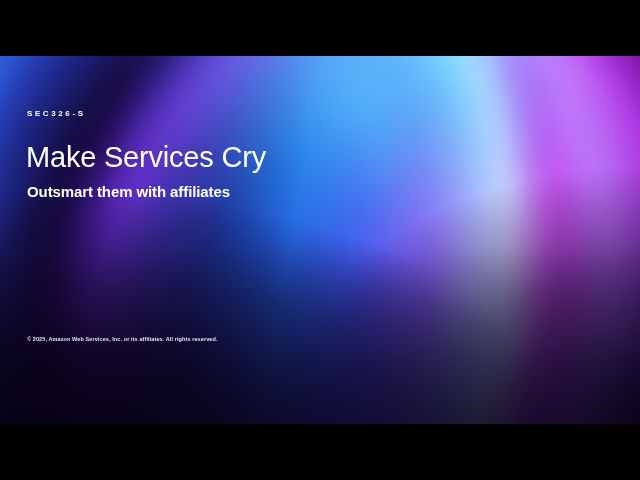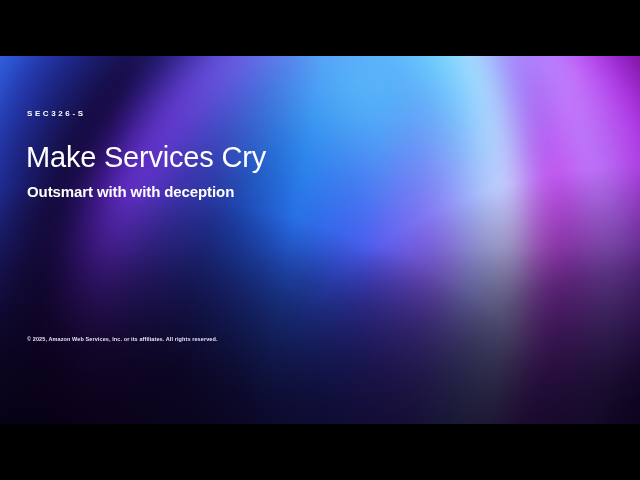--- a/index.html
+++ b/index.html
@@ -264,21 +264,21 @@
         <g fill="#ffffff">
           <path d="M8.06 8.2c1.95 0 3.53.43 4.72 1.3.99.73 1.66 1.77 2 3.12.28-1.06.74-1.93 1.39-2.6 1.14-1.18 2.84-1.82 5.06-1.82 2.05 0 3.69.47 4.88 1.42 1.37 1.09 2.06 2.82 2.06 5.17v12.77c0 .45-.23.68-.68.68h-2.7c-.45 0-.68-.23-.68-.68V15.47c0-1.49-.33-2.55-.98-3.19-.63-.63-1.55-.95-2.75-.95-1.33 0-2.36.44-3.07 1.31-.7.86-1.05 2.07-1.05 3.62v12.3c0 .45-.23.68-.68.68h-2.7c-.45 0-.68-.23-.68-.68V15.47c0-1.49-.33-2.55-.98-3.19-.63-.63-1.55-.95-2.75-.95-1.33 0-2.37.45-3.09 1.33-.71.87-1.06 2.1-1.06 3.68v12.23c0 .45-.23.68-.68.68H.68c-.45 0-.68-.23-.68-.68V9.42c0-.45.23-.68.68-.68h2.51c.45 0 .68.23.68.68v2.29c.35-1.08.9-1.93 1.65-2.54C6.4 8.5 7.13 8.2 8.06 8.2z"></path>
         </g>
       </svg>
     </div>
 
     <div class="session-code">SEC326-S</div>
 
     <div class="title">Make Services Cry</div>
 
-    <div class="subtitle">Outsmart with with deception</div>
+    <div class="subtitle">Outsmart them with affiliates</div>
 
     <div class="copyright">© 2025, Amazon Web Services, Inc. or its affiliates. All rights reserved.</div>
 
   </div>
 
   <div class="bar bar-top"></div>
   <div class="bar bar-bottom"></div>
 
 </div>
 

